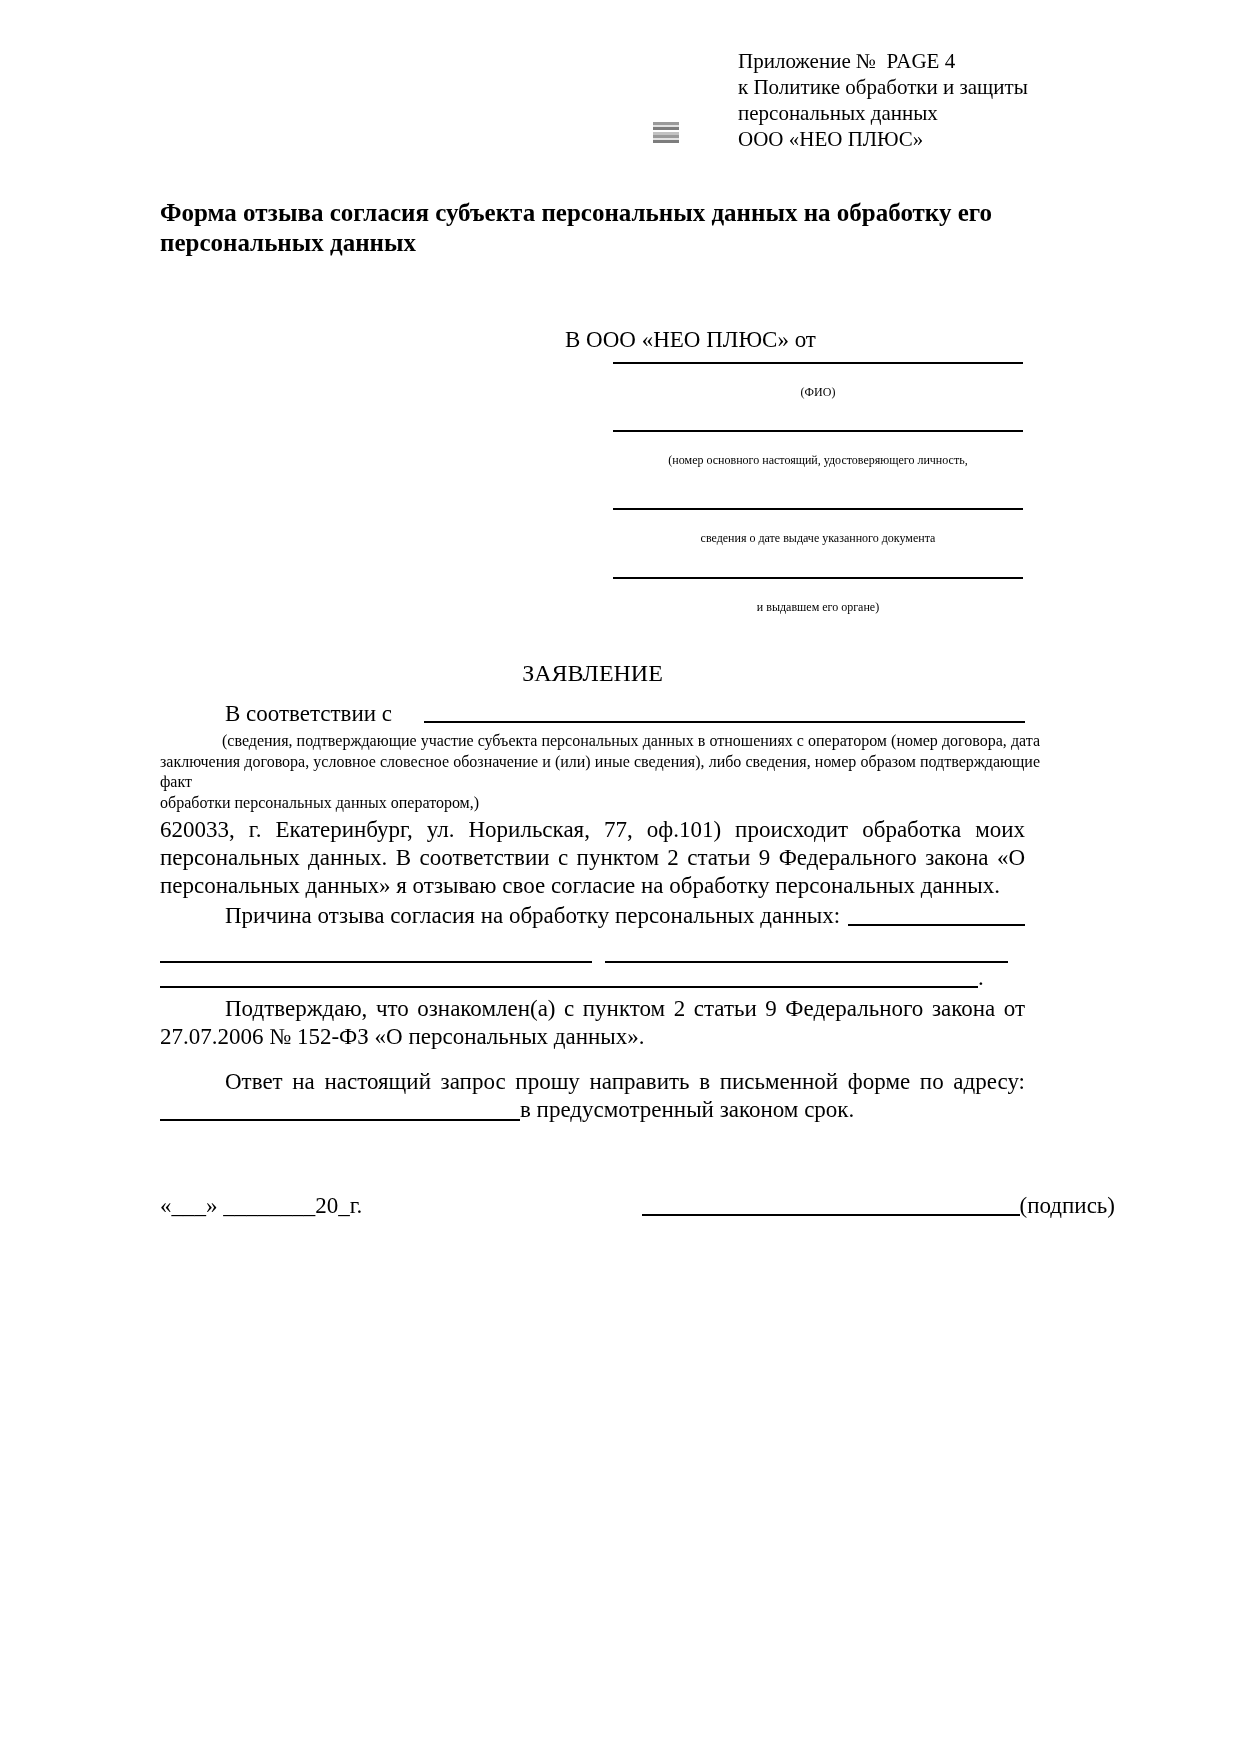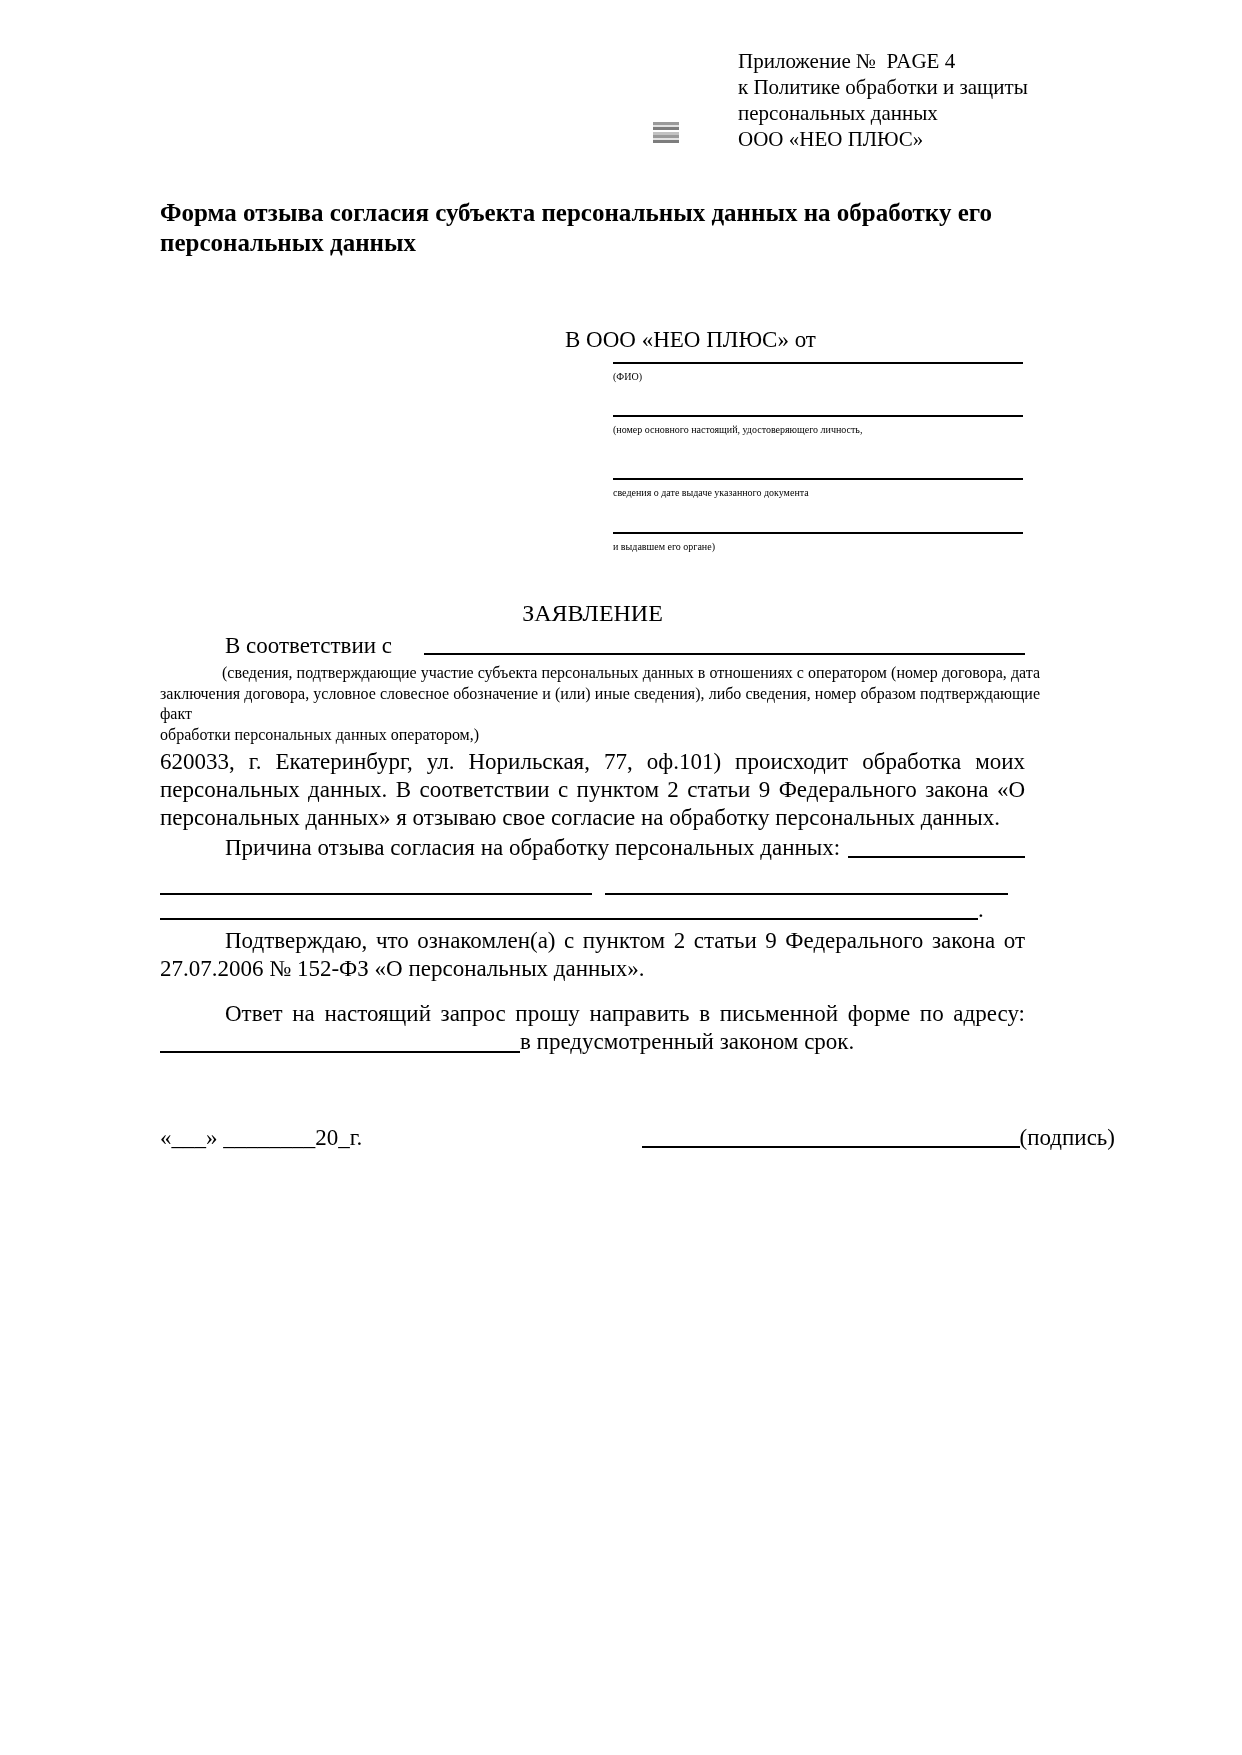--- a/index.html
+++ b/index.html
@@ -48,40 +48,40 @@
   
   .to-line {
     margin-top: 70px;
     margin-left: 405px;
     font-size: 23px;
     line-height: 24px;
   }
   .field { width: 410px; margin-left: 453px; }
   .field-rule { border-bottom: 2px solid #000; height: 0; }
   .field-caption {
-    text-align: left;
-    font-size: 10px;
+    text-align: center;
+    font-size: 12px;
     line-height: 18px;
-    padding-top: 4px;
+    padding-top: 19px;
   }
   .f1 { margin-top: 10px; }
   .f2 { margin-top: 29px; }
   .f3 { margin-top: 39px; }
   .f4 { margin-top: 30px; }
 
   
   .stmt-heading {
     margin-top: 43px;
     width: 865px;
     text-align: center;
     font-size: 24px;
     line-height: 28px;
   }
   .intro-line {
-    margin-top: 6px;
+    margin-top: 14px;
     width: 865px;
     display: flex;
     align-items: flex-end;
     font-size: 23px;
     line-height: 26px;
     gap: 24px;
   }
   .intro-line .prefix { white-space: nowrap; padding-left: 65px; }
   .blank {
     border-bottom: 2px solid #000;

